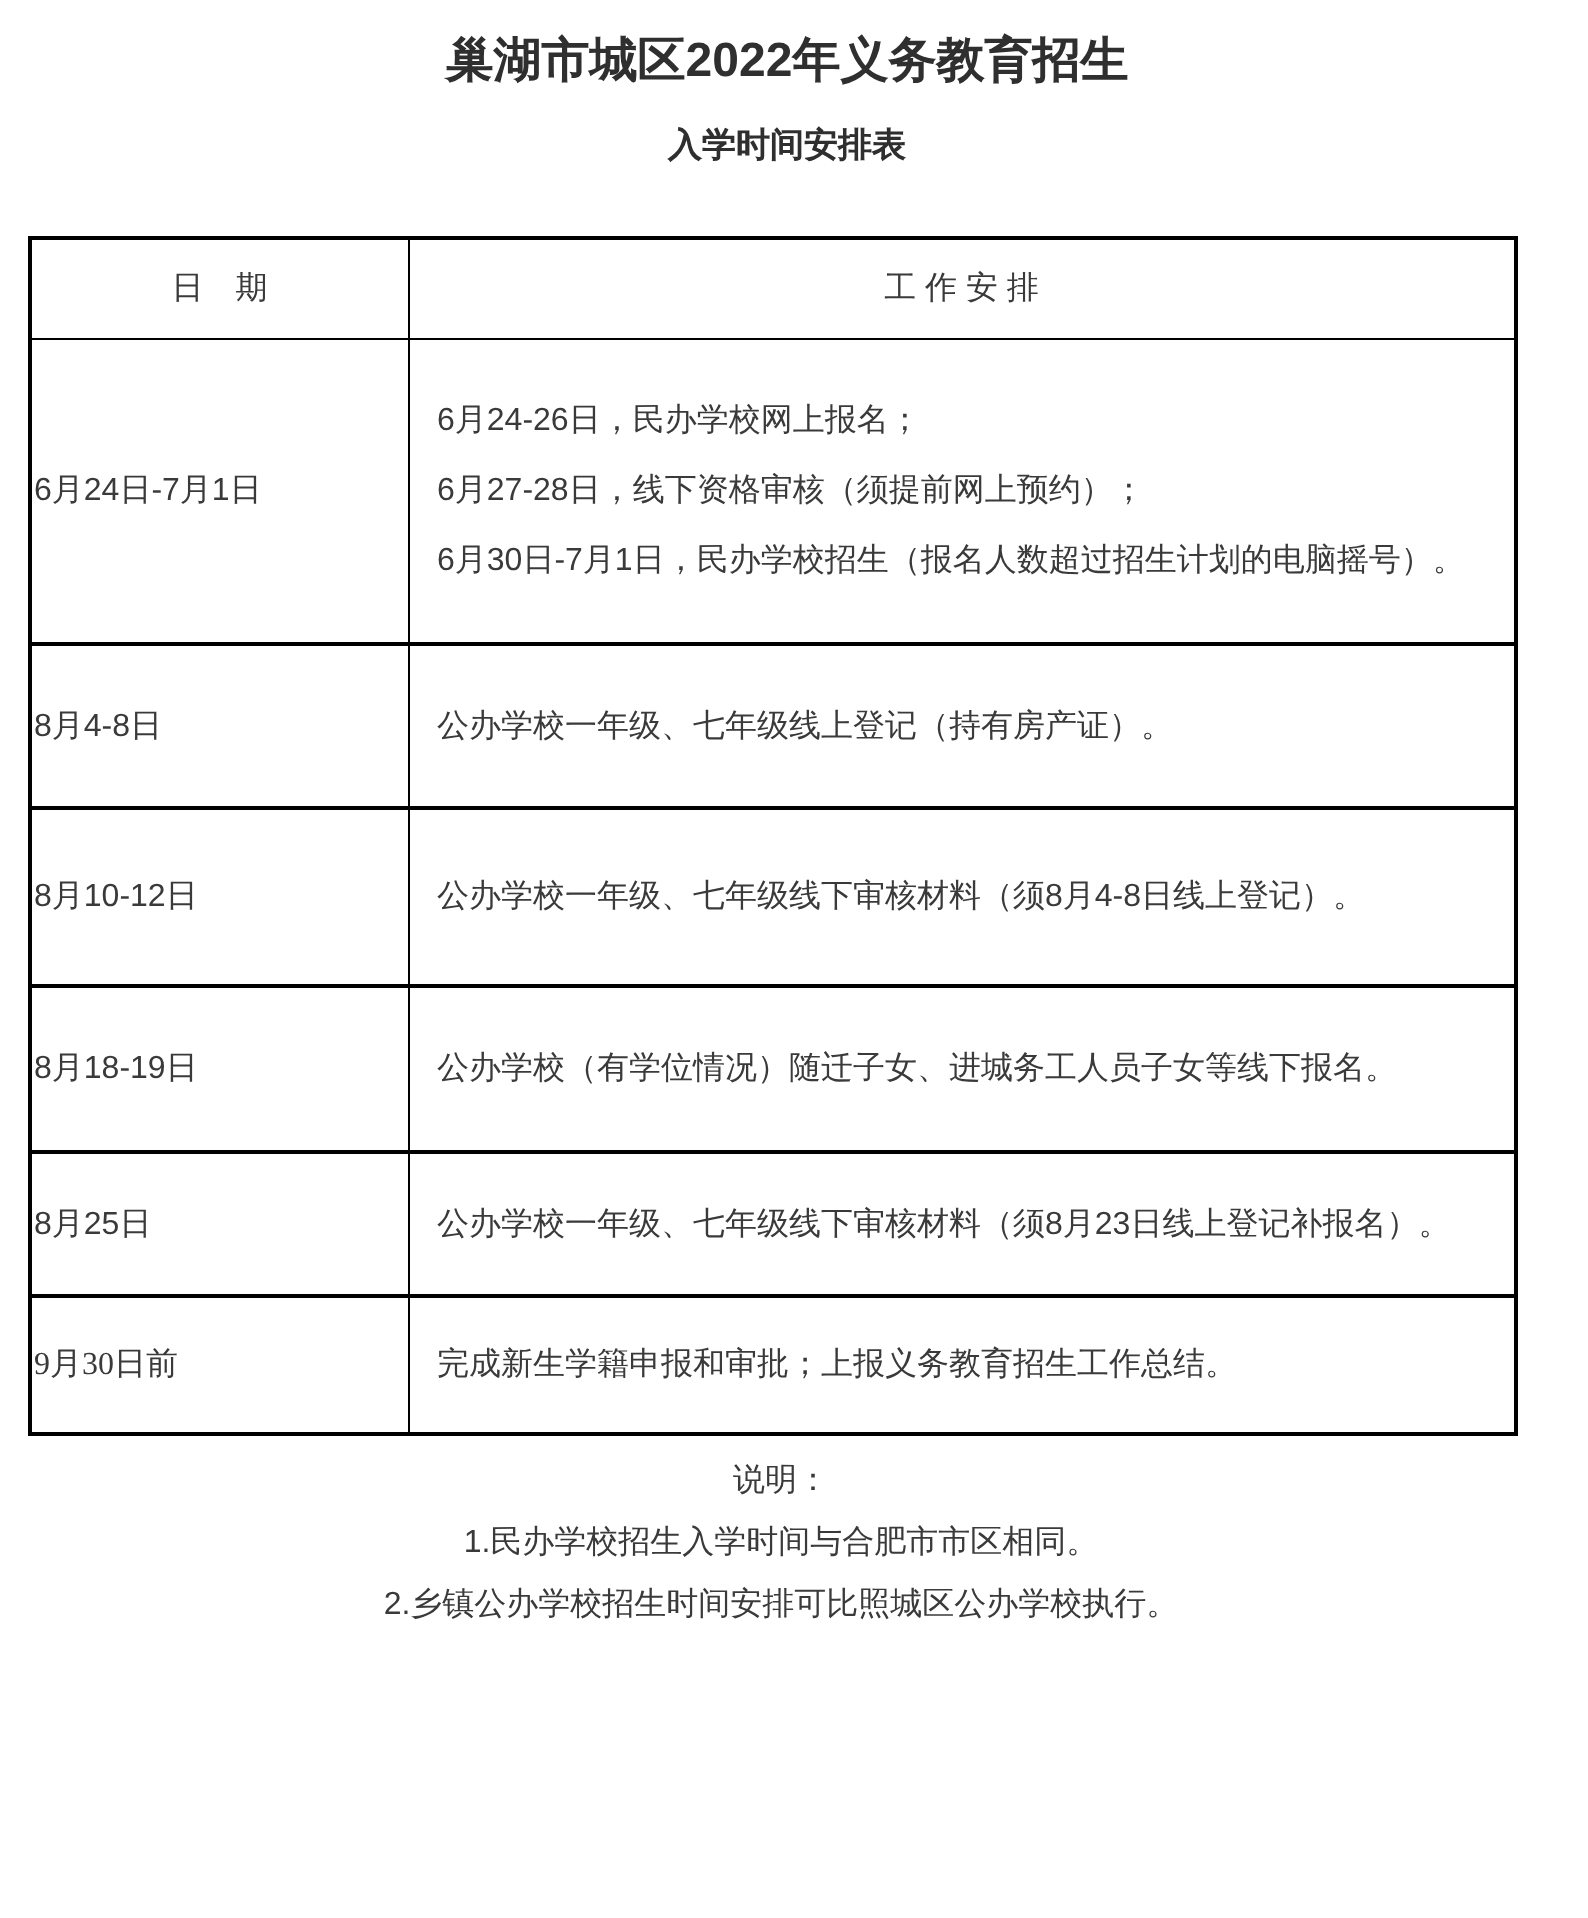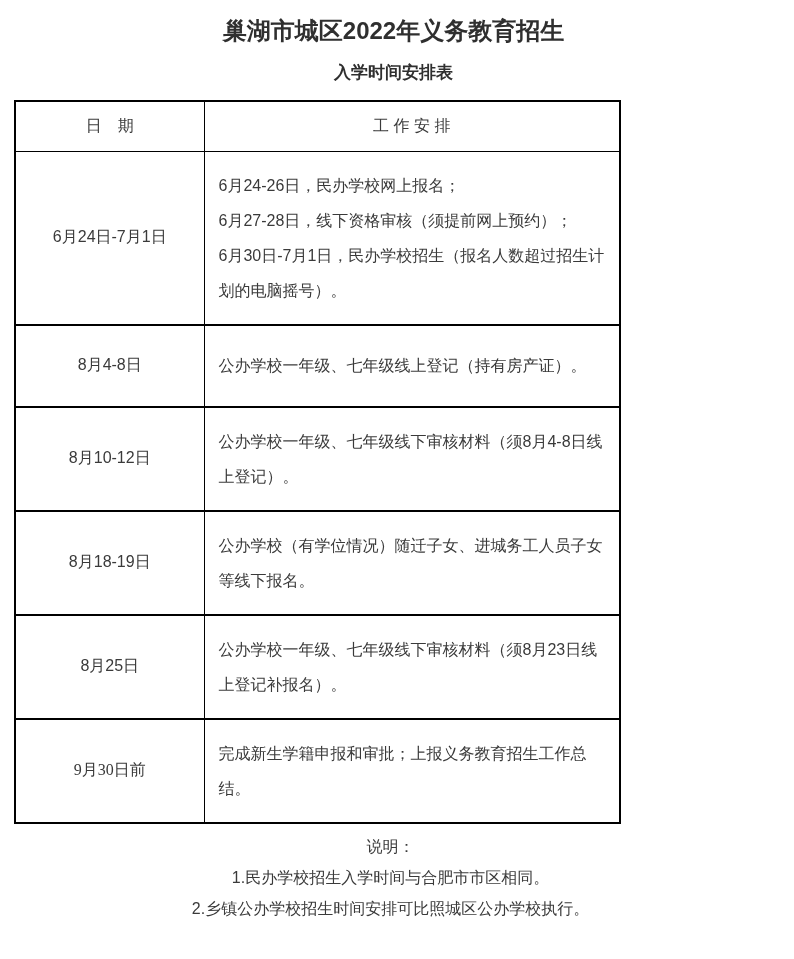--- a/index.html
+++ b/index.html
@@ -30,22 +30,22 @@
   .doc-subtitle {
     text-align: center;
     font-size: 17px;
     font-weight: bold;
     color: #2f2f2f;
     margin: 0;
     padding-top: 22px;
     line-height: 19px;
   }
   table.schedule {
-    margin-top: 18px;
-    width: 607px;
+    margin-top: 36px;
+    width: 745px;
     border-collapse: collapse;
     table-layout: fixed;
     border: 2px solid #000;
   }
   table.schedule th,
   table.schedule td {
     border-left: 1px solid #000;
     border-right: 1px solid #000;
     font-size: 16px;
     font-weight: normal;
@@ -63,21 +63,20 @@
   tr.hrow { height: 50px; }
   tr.r0 { height: 153px; }
   tr.r1 { height: 82px; }
   tr.r2 { height: 89px; }
   tr.r3 { height: 83px; }
   tr.r4 { height: 64px; }
   tr.r5 { height: 72px; }
   tr.r6 { height: 66px; }
   tr.r7 { height: 58px; font-family: Liberation Serif, serif; }
   td.date-cell {
-    text-align: center;
     vertical-align: middle;
   }
   td.work-cell {
     text-align: left;
     vertical-align: middle;
     padding: 16px 14px;
   }
   td.work-cell p {
     margin: 0;
     line-height: 35px;

